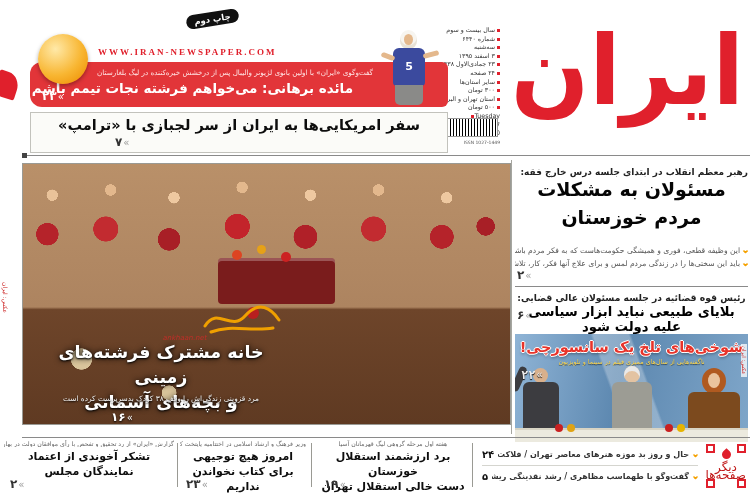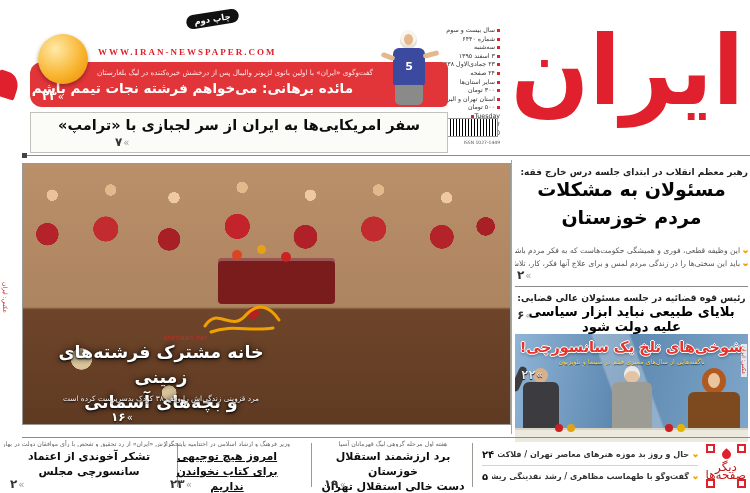--- a/index.html
+++ b/index.html
@@ -181,21 +181,21 @@
   .drop { display:inline-block; width:9px; height:9px; background:#e0202c;
         border-radius:0 50% 50% 50%; transform:rotate(45deg); margin-top:4px; }
   .op-label { font-size:12px; color:#c01818; font-weight:normal; line-height:8px; }
   .op-rows { position:absolute; right:52px; left:4px; top:3px; }
   .op-row { display:flex; align-items:center; gap:4px; height:21px; }
   .op-row + .op-row { border-top:1px solid #d5d5cf; }
   .op-text { flex:1; font-size:8px; font-weight:bold; color:#333; text-align:right;
         white-space:nowrap; overflow:hidden; }
   .op-num { font-size:10px; font-weight:bold; color:#111; }
   .bcol { top:440px; height:52px; }
-  .bc-b { right:282px; width:150px; } .bc-c { right:460px; width:126px;text-decoration:underline; } .bc-d { right:576px; width:170px; }
+  .bc-b { right:282px; width:150px; } .bc-c { right:444px; width:126px; } .bc-d { right:576px; width:170px; }
   .bk { font-size:6.2px; color:#666; text-align:center; white-space:nowrap; overflow:hidden; }
   .bt { font-size:11px; font-weight:bold; color:#0d0d0d; text-align:center; line-height:15px; margin-top:2px; }
   .bcol .pg { bottom:1px; left:6px; position:absolute; }
 </style>
 </head>
 <body>
 
 <div id="page">
 
   <div class="abs logo">ایران</div>
@@ -370,20 +370,20 @@
     </div>
     <div class="pg">
         <b>۲۳</b>
       </div>
   </div>
 
   <div class="abs bcol bc-d">
     <div class="bk">گزارش «ایران» از رد تحقیق و تفحص با رأی موافقان دولت در بهارستان</div>
     <div class="bt">
       <span>تشکر آخوندی از اعتماد</span><br>
-      <span>سانسورچی مجلس</span>
+      <span>نمایندگان مجلس</span>
     </div>
     <div class="pg">
         <b>۲</b>
       </div>
   </div>
 
 </div>
 
 </body></html>

